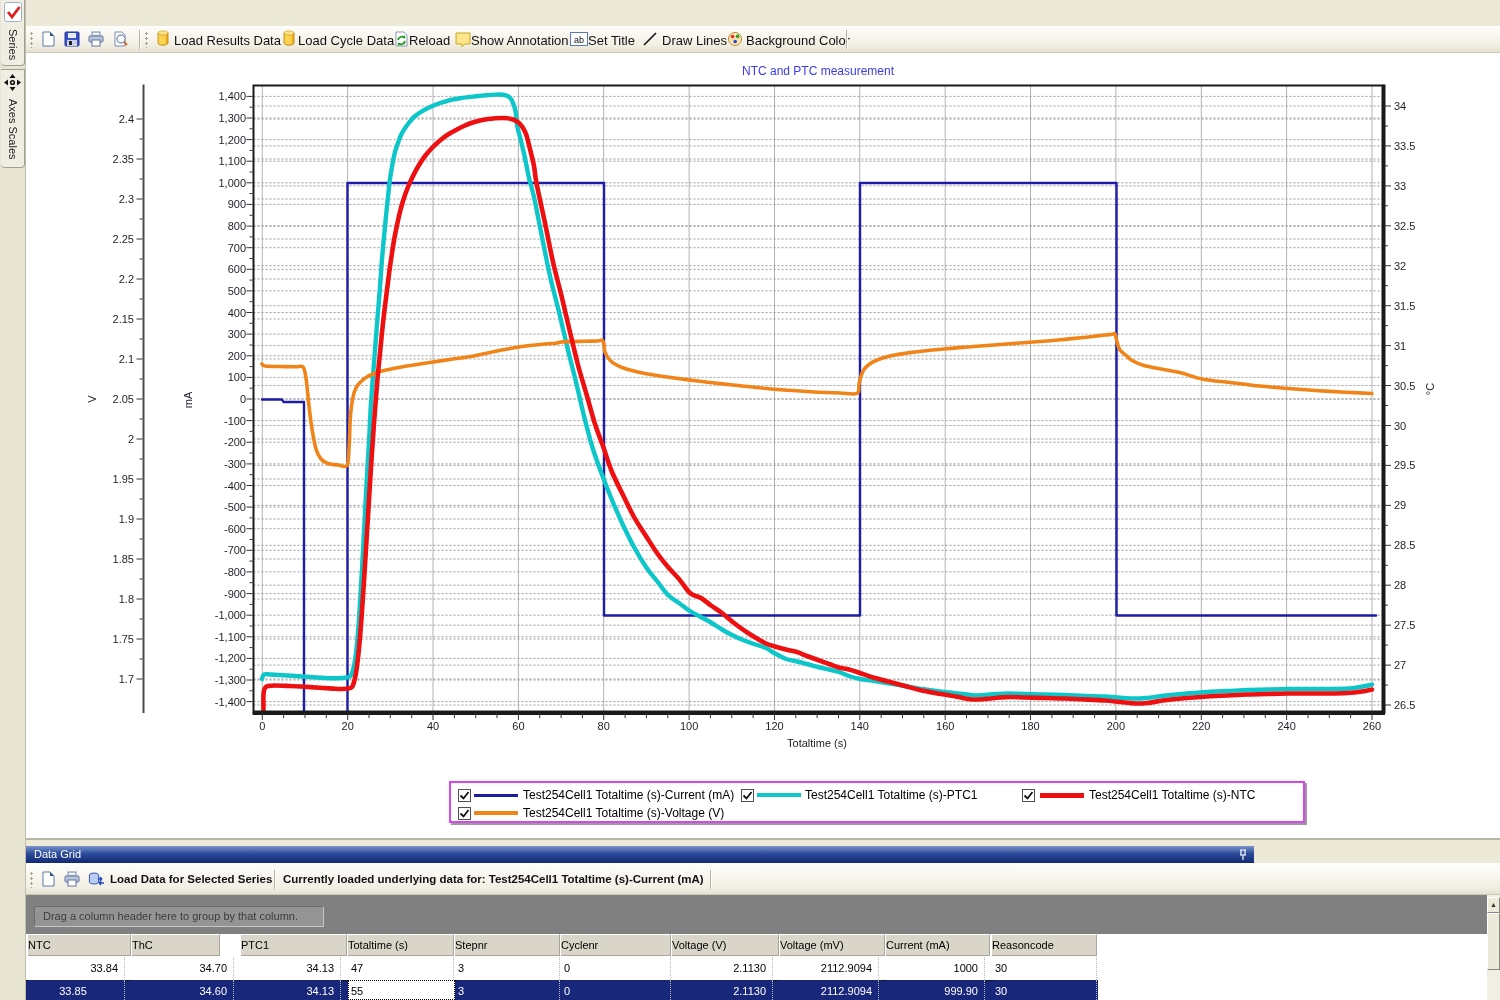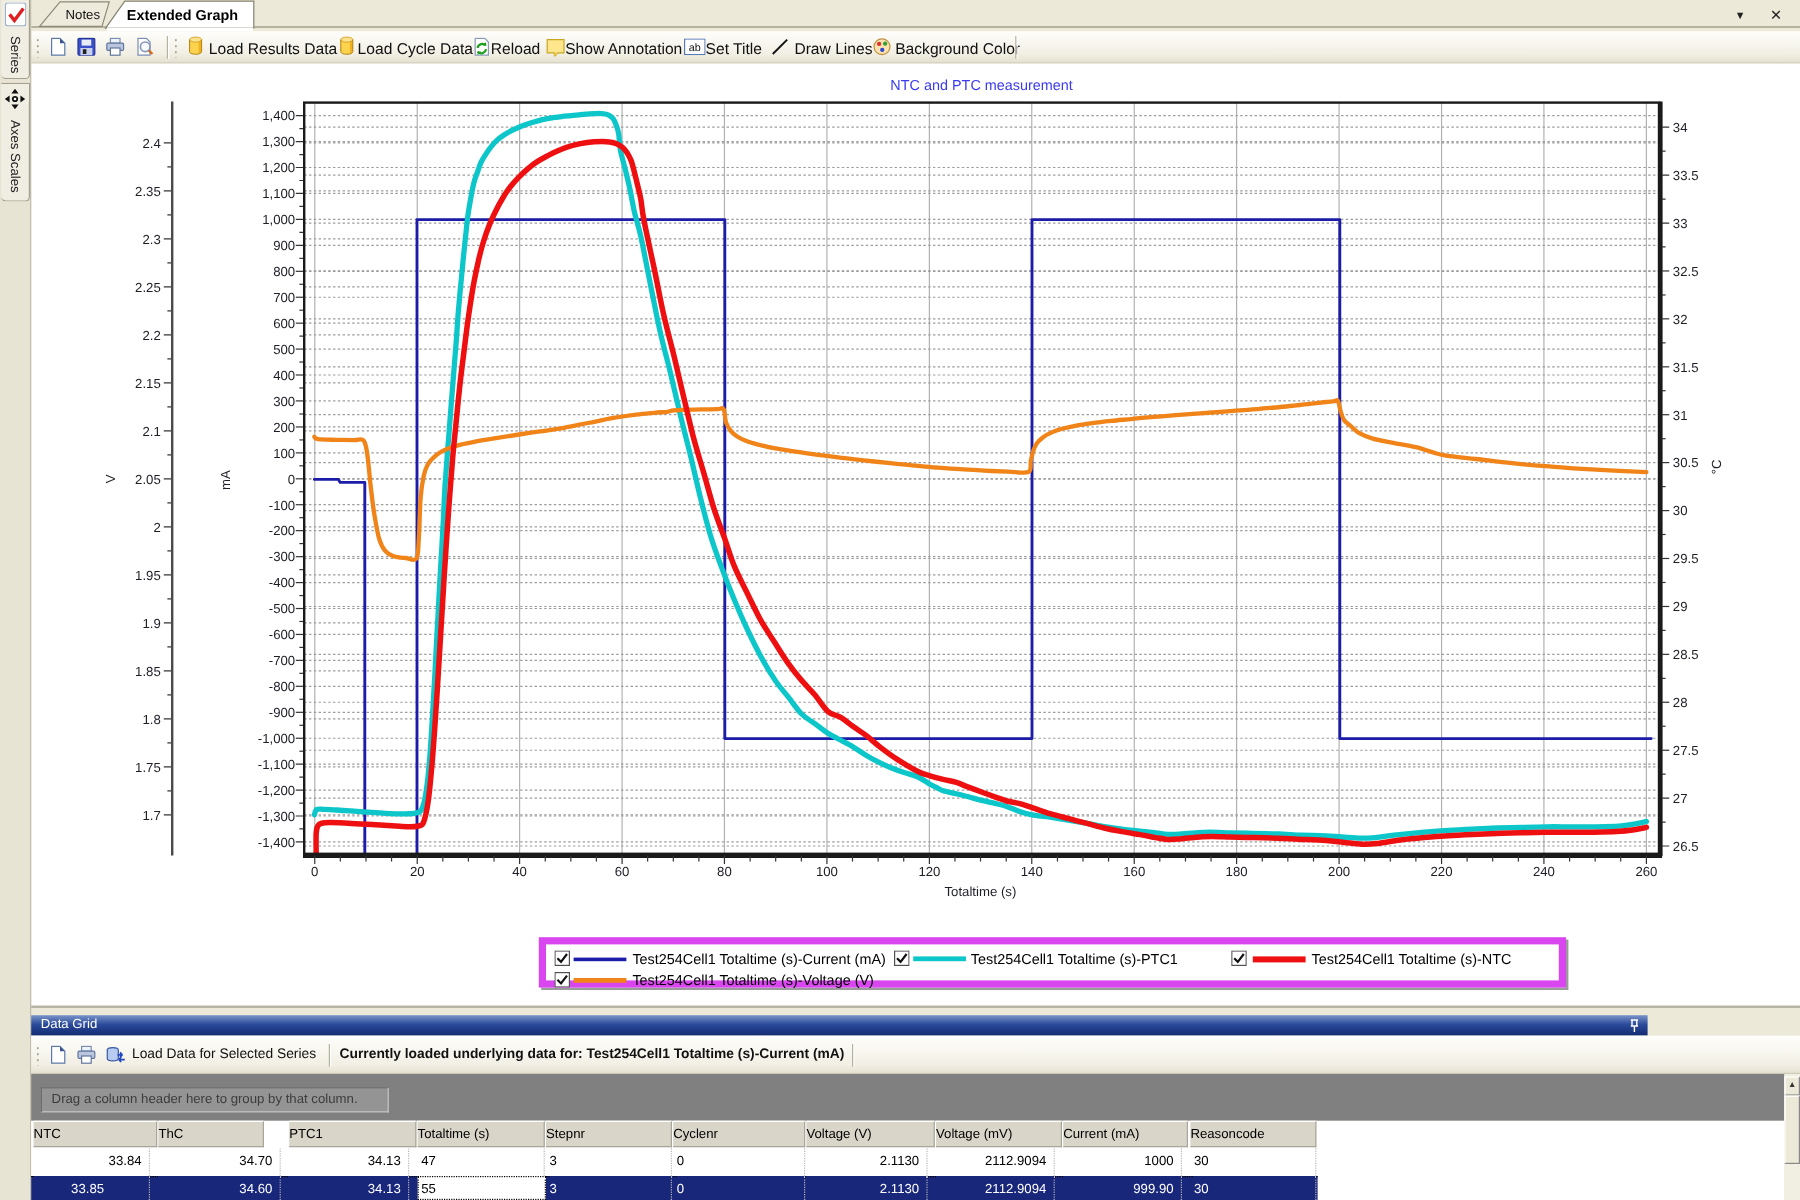--- a/index.html
+++ b/index.html
@@ -12,54 +12,42 @@
 .tbt {position:absolute;top:7px;font-size:13px;color:#111;white-space:nowrap}
 .sep {position:absolute;top:4px;width:1px;height:19px;background:#b6b2a2;box-shadow:1px 0 0 #fff}
 .grip {position:absolute;top:5px;width:3px;height:17px;background-image:radial-gradient(circle,#a8a494 1px,transparent 1.2px);background-size:3px 5px}
 
 #leftbar {position:absolute;left:0;top:0;width:26px;height:1000px;background:#e7e4d3;border-right:1px solid #c2bead}
 .vtab {position:absolute;left:1px;width:24px;background:#f0eee3;border:1px solid #a49f8e;border-left:none;border-radius:0 0 4px 4px}
 .vtxt {writing-mode:vertical-rl;font-size:11px;color:#222;display:block;margin:3px auto 0;white-space:nowrap}
 
 #chartpanel {position:absolute;left:26px;top:53px;width:1474px;height:785px;background:#fff}
 #chart {position:absolute;left:0;top:0}
-#legend {position:absolute;left:423px;top:728px;width:856px;height:42px;background:#fff;border:6px solid #d946ef;box-shadow:2px 2px 0 #9a9a9a}
+#legend {position:absolute;left:423px;top:728px;width:856px;height:42px;background:#fff;border:2px solid #d946ef;box-shadow:2px 2px 0 #9a9a9a}
 .cb {position:absolute;width:13px;height:13px}
 .lline {position:absolute}
 .ltxt {position:absolute;font-size:12px;color:#000;white-space:nowrap}
 
 #gridsep {position:absolute;left:26px;top:838px;width:1474px;height:2px;background:#b9b5a6}
-#dgtitle {position:absolute;left:26px;top:846px;width:1347px;height:17px;background:linear-gradient(#7a94c8,#2b4b9b 45%,#122a70);color:#fff;font-size:11px;line-height:17px;padding-left:8px}
+#dgtitle {position:absolute;left:26px;top:846px;width:1228px;height:17px;background:linear-gradient(#7a94c8,#2b4b9b 45%,#122a70);color:#fff;font-size:11px;line-height:17px;padding-left:8px}
 #dgtool {position:absolute;left:26px;top:863px;width:1474px;height:32px;background:linear-gradient(#fefefc,#f2efe4 78%,#e6e2d2);border-bottom:1px solid #cdc9b8}
 #grayband {position:absolute;left:26px;top:895px;width:1461px;height:39px;background:#808080}
 #dragbox {position:absolute;left:8px;top:11px;width:290px;height:21px;background:#949494;border:1px solid;border-color:#6e6e6e #c4c4c4 #c4c4c4 #6e6e6e;color:#3c3c3c;font-size:11px;line-height:19px;padding-left:8px}
 #tablewrap {position:absolute;left:26px;top:934px;width:1461px;height:66px;background:#fff}
 .th {position:absolute;top:0;height:22px;background:#d9d5c9;border-right:1px solid #a9a59a;border-bottom:1px solid #a9a59a;border-top:1px solid #fff;font-size:11px;color:#000;line-height:21px;padding-left:0}
 .td {position:absolute;font-size:11px;height:23px;line-height:22px;color:#000;border-right:1px dotted #b8b8b8}
 .r1 {top:23px}
 .r2 {top:46px;color:#fff;background:#19277b;height:20px}
 .r2w {top:46px;color:#000;background:#fff;height:20px;outline:1px dotted #000;outline-offset:-1px}
 #selrow {position:absolute;left:0;top:46px;width:1072px;height:20px;background:#19277b;border-top:1px dotted #000}
 
 #sbar {position:absolute;left:1487px;top:895px;width:13px;height:105px;background:#f1efe2}
 .sbtn {position:absolute;left:0;width:13px;background:#ece9d8;border:1px solid;border-color:#fff #888 #888 #fff;color:#333;font-size:7px;text-align:center}
 </style></head><body>
 <div id="root">
-<div id="tabrow">
- <svg width="1474" height="26" viewBox="0 0 1474 26" style="position:absolute;left:0;top:0">
-  <line x1="0" y1="22.5" x2="1474" y2="22.5" stroke="#a39f8e" stroke-width="1.2"></line>
-  <path d="M7,22 L24,1.5 H65 L59,22 Z" fill="#eeebdd" stroke="#8e8a7a"></path>
-  <text x="43" y="16" font-size="11" fill="#111" text-anchor="middle" font-family="Liberation Sans,sans-serif">Notes</text>
-  <path d="M62,23.5 L78,1 H185.5 V23.5 Z" fill="#fff" stroke="#85816f"></path>
-  <rect x="63" y="23" width="122" height="3" fill="#fff"></rect>
-  <text x="126" y="16.5" font-size="12" font-weight="bold" fill="#000" text-anchor="middle" font-family="Liberation Sans,sans-serif">Extended Graph</text>
- </svg>
- <div class="winbtn" style="left:1416px;font-size:9px;line-height:15px">▼</div>
- <div class="winbtn" style="left:1446px;font-size:12px">✕</div>
-</div>
 <div id="toolbar">
  <div class="grip" style="left:4px"></div>
  <div class="tbi" style="left:14px"><svg width="16" height="16" viewBox="0 0 16 16">
           <path d="M3 1h7l4 4v10H3z" fill="#fff" stroke="#5c79a8"></path>
           <path d="M10 1l4 4h-4z" fill="#38548c"></path>
         </svg></div>
  <div class="tbi" style="left:38px"><svg width="16" height="16" viewBox="0 0 16 16">
           <rect x="1" y="1" width="14" height="14" rx="1" fill="#3a50c8" stroke="#26349a"></rect>
           <rect x="4" y="2" width="8" height="5" fill="#e8ecf8"></rect>
           <rect x="3" y="9" width="10" height="6" fill="#c8d0ec"></rect>
@@ -531,21 +519,21 @@
           <rect x="4" y="1" width="8" height="4" fill="#eef2fa" stroke="#7a8cb0"></rect>
           <rect x="1" y="5" width="14" height="6" rx="1" fill="#b9c6de" stroke="#61759e"></rect>
           <rect x="4" y="9" width="8" height="6" fill="#fff" stroke="#61759e"></rect>
         </svg></div>
  <div class="tbi" style="left:62px;top:8px"><svg width="17" height="16" viewBox="0 0 17 16">
           <ellipse cx="6" cy="4" rx="4.6" ry="2" fill="#b8ccf2" stroke="#3858a8"></ellipse>
           <path d="M1.4 4v7c0 1.1 2 2 4.6 2s4.6-.9 4.6-2V4" fill="#b8ccf2" stroke="#3858a8"></path>
           <path d="M10 8h4m0 0l-2-2m2 2l-2 2" stroke="#2048c0" stroke-width="1.4" fill="none"></path>
           <path d="M16 12h-5m0 0l2-2m-2 2l2 2" stroke="#2048c0" stroke-width="1.4" fill="none"></path>
         </svg></div>
- <div class="tbt" style="left:84px;top:10px;font-weight:normal;font-size:11.5px">Load Data for Selected Series</div>
+ <div class="tbt" style="left:84px;top:10px;font-weight:bold;font-size:11.5px">Load Data for Selected Series</div>
  <div class="sep" style="left:248px;top:7px"></div>
  <div class="tbt" style="left:257px;top:10px;font-weight:bold;font-size:11.5px">Currently loaded underlying data for: Test254Cell1 Totaltime (s)-Current (mA)</div>
  <div class="sep" style="left:684px;top:7px"></div>
 </div>
 <div id="grayband">
       <div id="dragbox">Drag a column header here to group by that column.</div>
     </div>
 <div id="tablewrap">
       <div id="selrow"></div>
       <div class="th" style="left:2px;width:103px">NTC</div>

